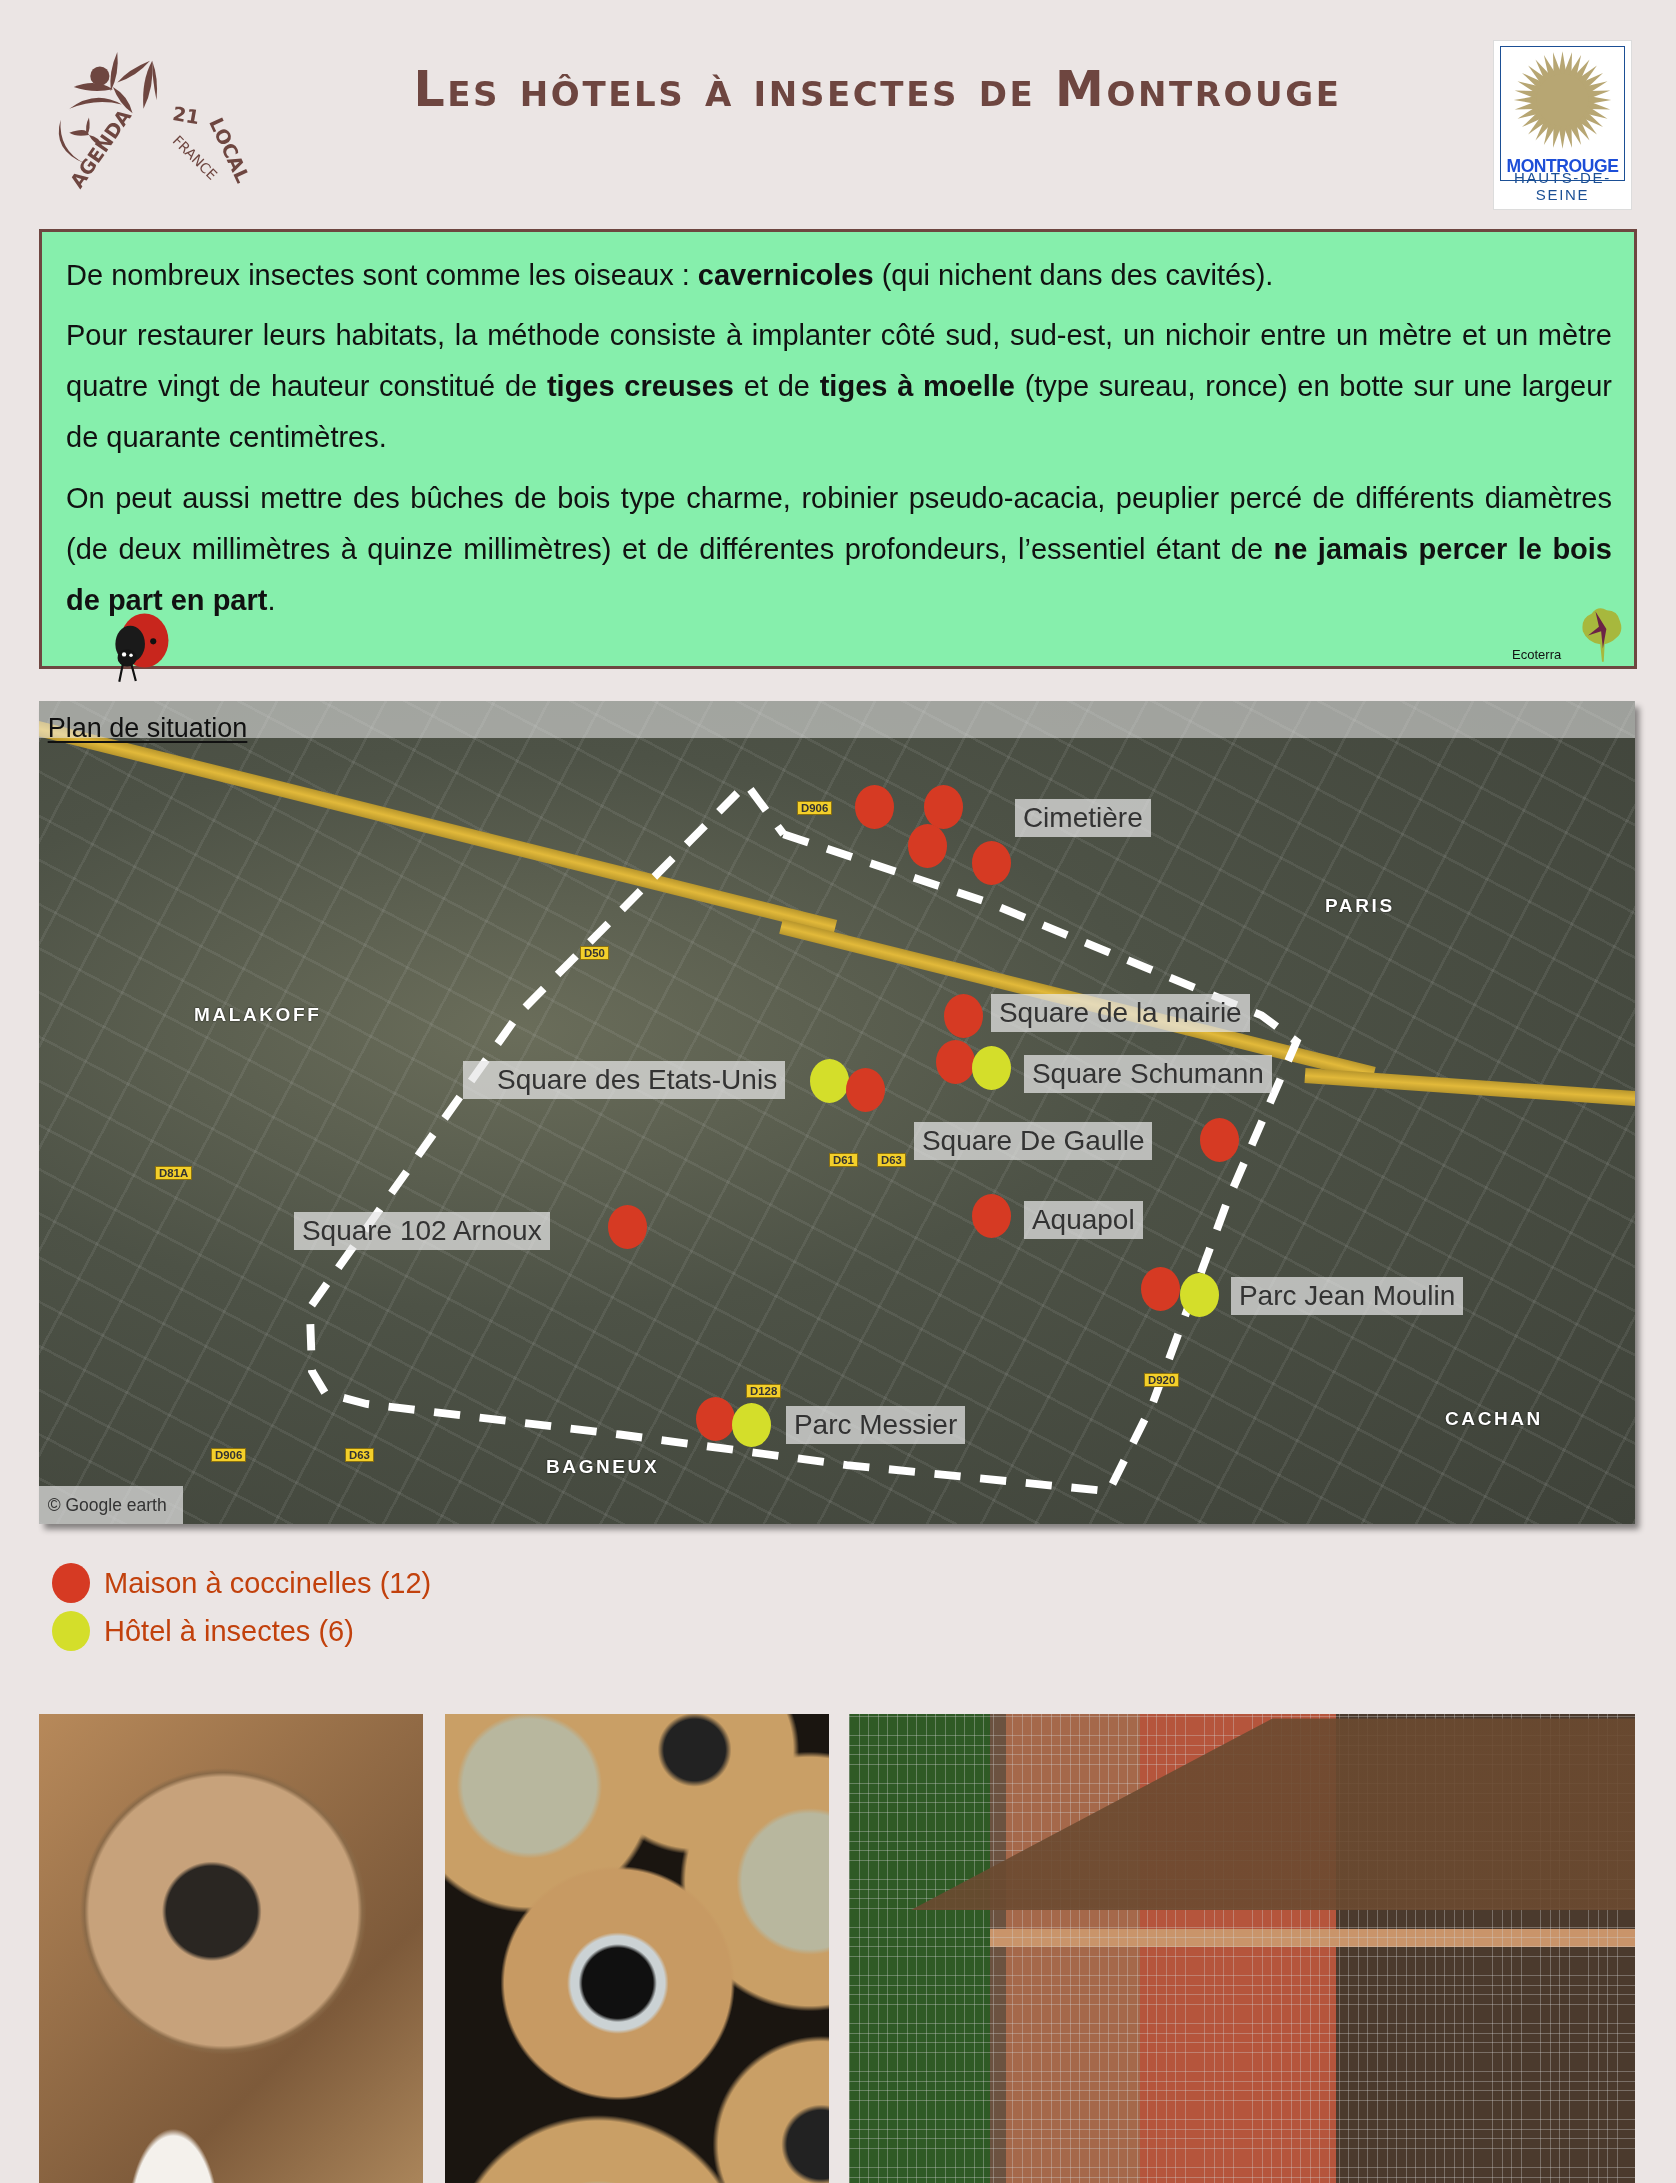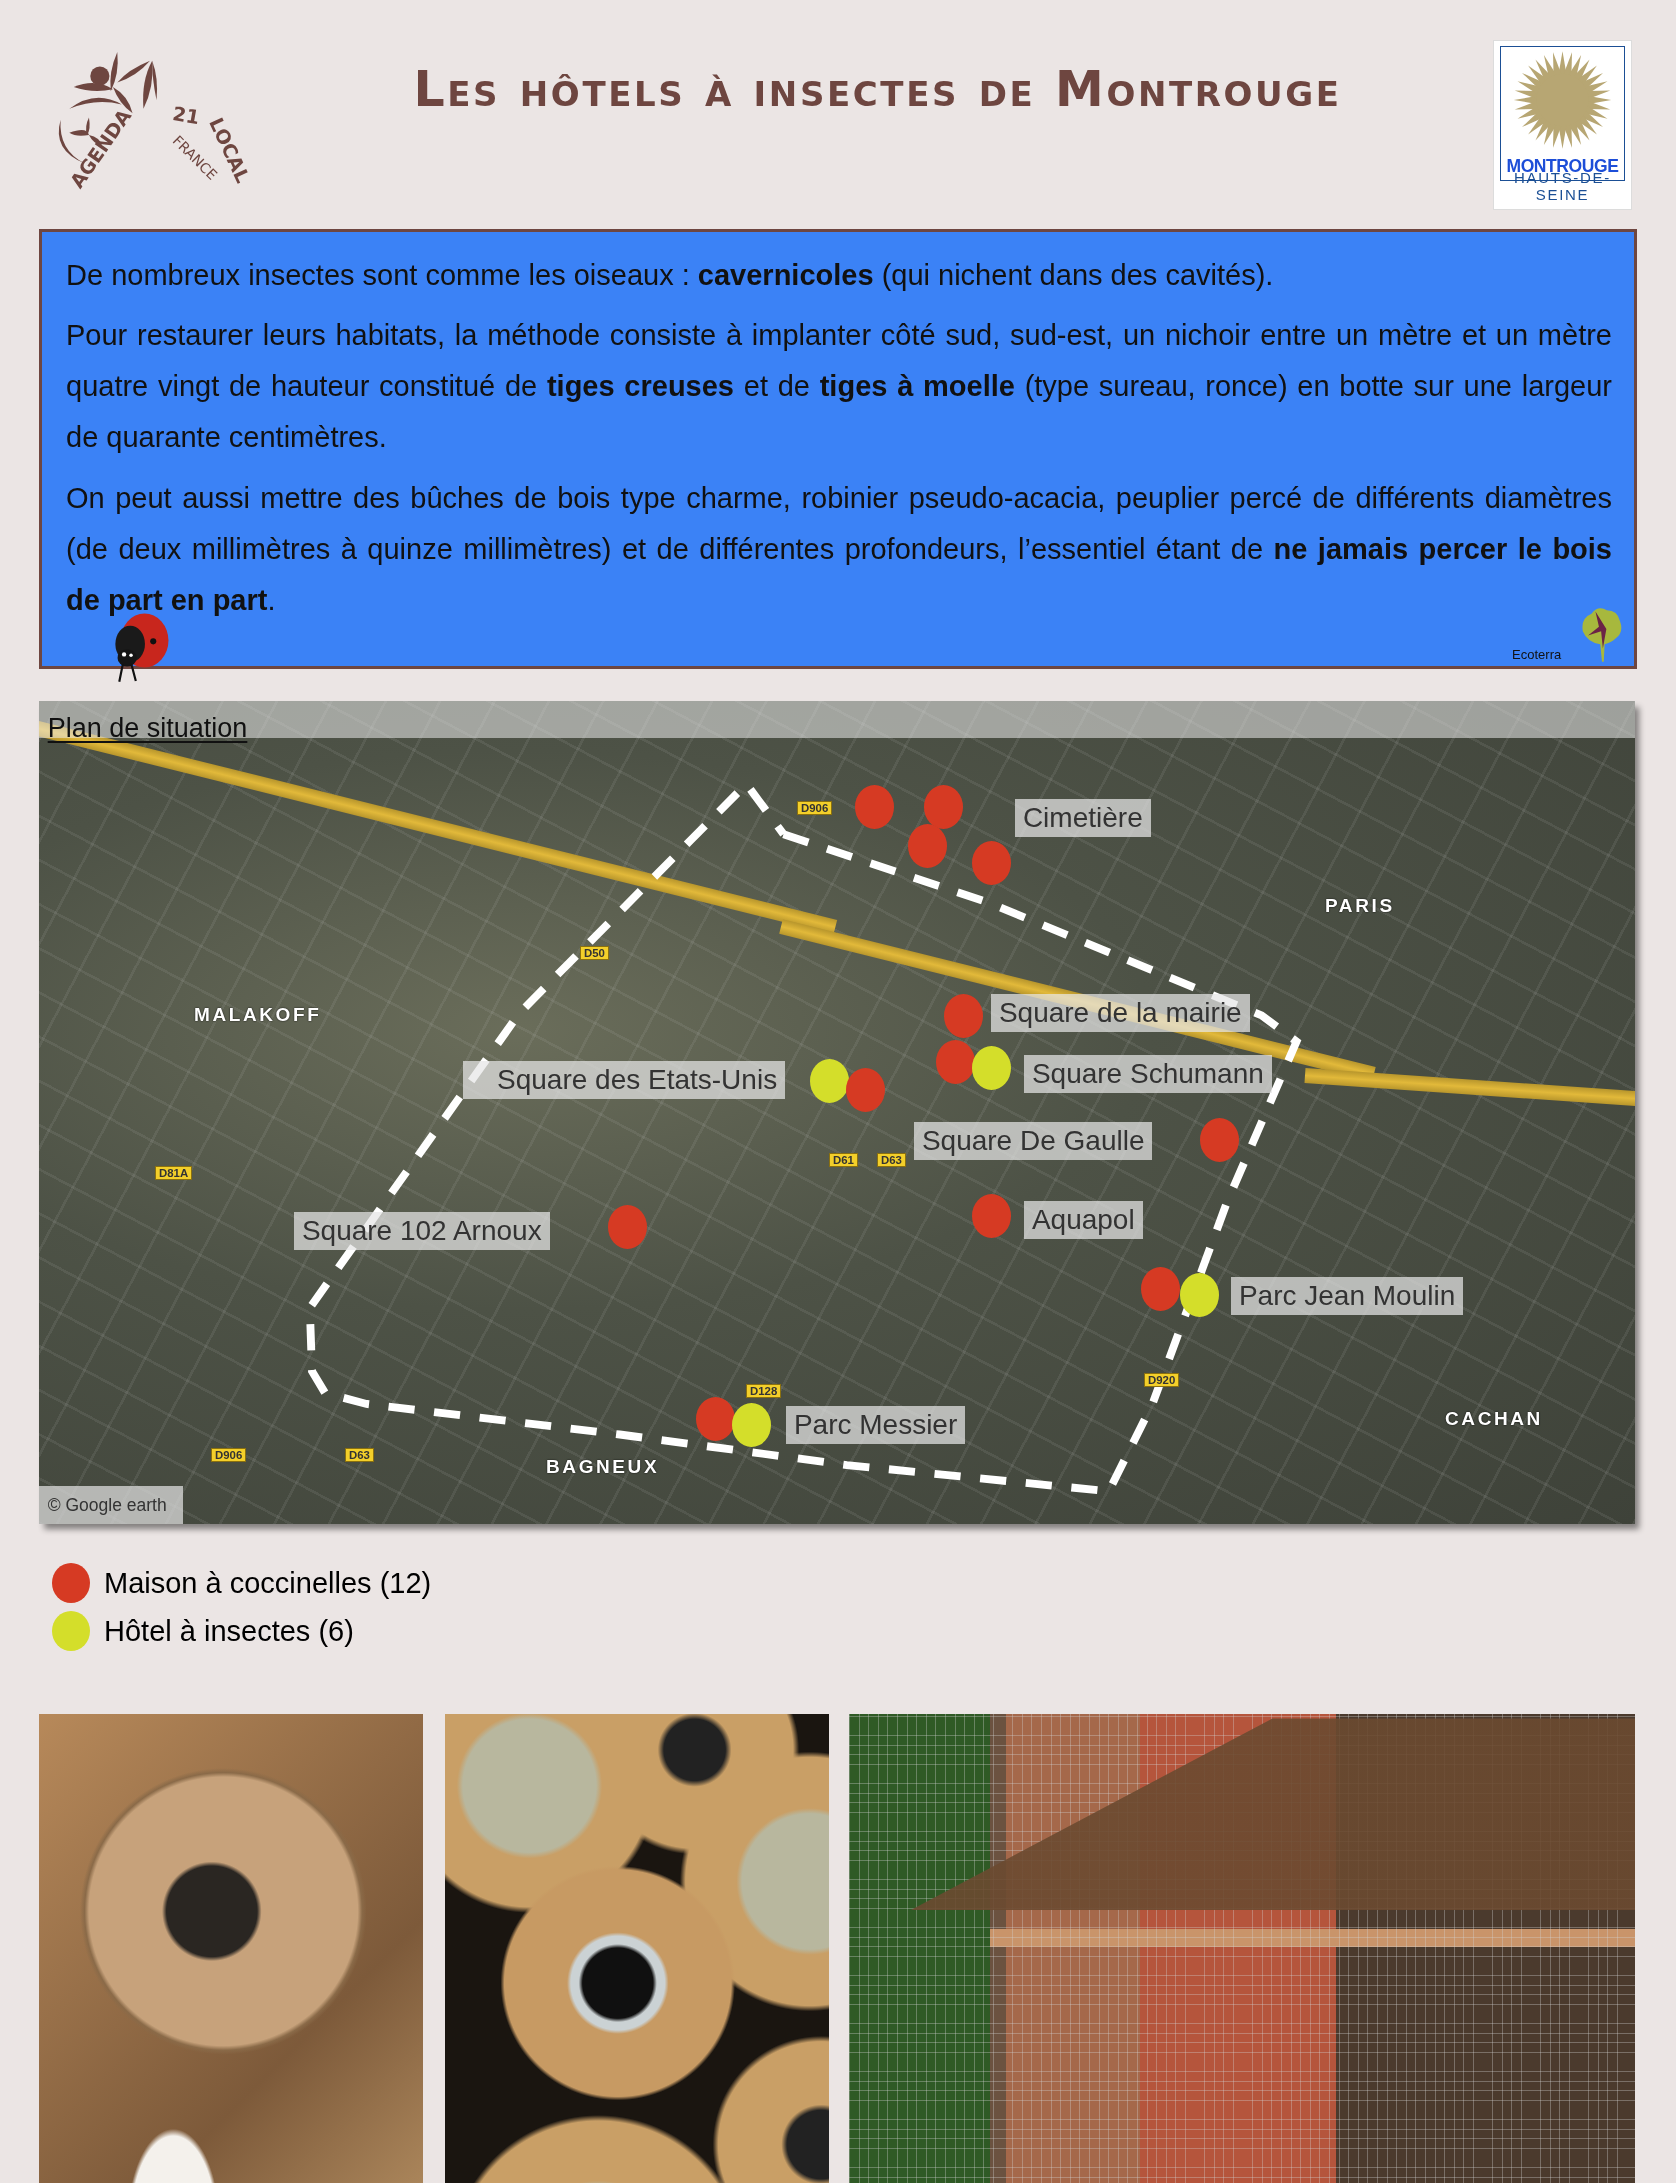--- a/index.html
+++ b/index.html
@@ -15,21 +15,21 @@
     background: #fff; border: 0.9px solid #dcdcdc; }
   .logo-montrouge .frame { position: absolute; left: 6.1px; top: 5.2px; right: 6.1px; height: 135px;
     border: 1.7px solid #1b4f95; }
   .logo-montrouge .city { position: absolute; left: 0; right: 0; bottom: 3.5px; text-align: center;
     color: #1d4ed8; font-weight: bold; font-size: 17.5px; letter-spacing: -0.4px; }
   .logo-montrouge .dept { position: absolute; left: 0; right: 0; bottom: 6.1px; text-align: center;
     color: #1b4f95; font-size: 15px; letter-spacing: 1.7px; }
 
   
   .intro-box { position: absolute; left: 39px; top: 229px; width: 1598px; height: 440px;
-    background: #3b82f6; border: 3.5px solid #6e4640; padding: 17.5px 22px 0 24px; }
+    background: #86efac; border: 3.5px solid #6e4640; padding: 17.5px 22px 0 24px; }
   .intro-box p { font-size: 29px; line-height: 51px; text-align: justify; color: #111; margin-bottom: 9.6px; }
   .intro-box p b { font-weight: bold; }
   .ladybug { position: absolute; left: 61px; bottom: -17.5px; }
   .ecoterra { position: absolute; right: 7.9px; bottom: 1.7px; width: 114px; height: 57px; }
   .ecoterra-label { position: absolute; left: 0; bottom: 2.6px; font-size: 13px; color: #111; }
 
   
   .map { position: absolute; left: 39px; top: 701px; width: 1596px; height: 823px;
     box-shadow: 5.2px 6.1px 6.1px rgba(0,0,0,0.45); overflow: hidden;
     background:
@@ -47,21 +47,21 @@
   .dot { position: absolute; width: 39px; height: 44px; border-radius: 50%; margin-left: -19.6px; margin-top: -22px; }
   .dot.red { background: #d63a23; }
   .dot.yellow { background: #d4de2a; }
   .copyright { position: absolute; left: 0; bottom: 0; width: 144px; height: 38px; background: rgba(220,220,220,0.75);
     font-size: 17.5px; color: #333; padding: 8.7px 0 0 8.7px; }
 
   
   .legend { position: absolute; left: 52px; top: 1559px; }
   .legend-row { display: flex; align-items: center; height: 48px; }
   .legend-swatch { width: 38px; height: 40px; border-radius: 50%; margin-right: 14px; }
-  .legend-label { font-size: 29px; color: #000000; }
+  .legend-label { font-size: 29px; color: #c2410c; }
 
   
   .photo { position: absolute; top: 1714px; height: 598px; overflow: hidden; }
   .photo-1 { left: 39px; width: 384px;
     background:
       radial-gradient(circle at 45% 33%, #2a2622 0 10%, transparent 11%),
       radial-gradient(circle at 48% 33%, #c7a27b 0 30%, #8a6a48 31%, transparent 32%),
       radial-gradient(ellipse at 35% 85%, #f4f1ec 0 12%, transparent 13%),
       linear-gradient(135deg, #b7895a, #7d5a3a 60%, #c09a6a); }
   .photo-2 { left: 445px; width: 384px;

